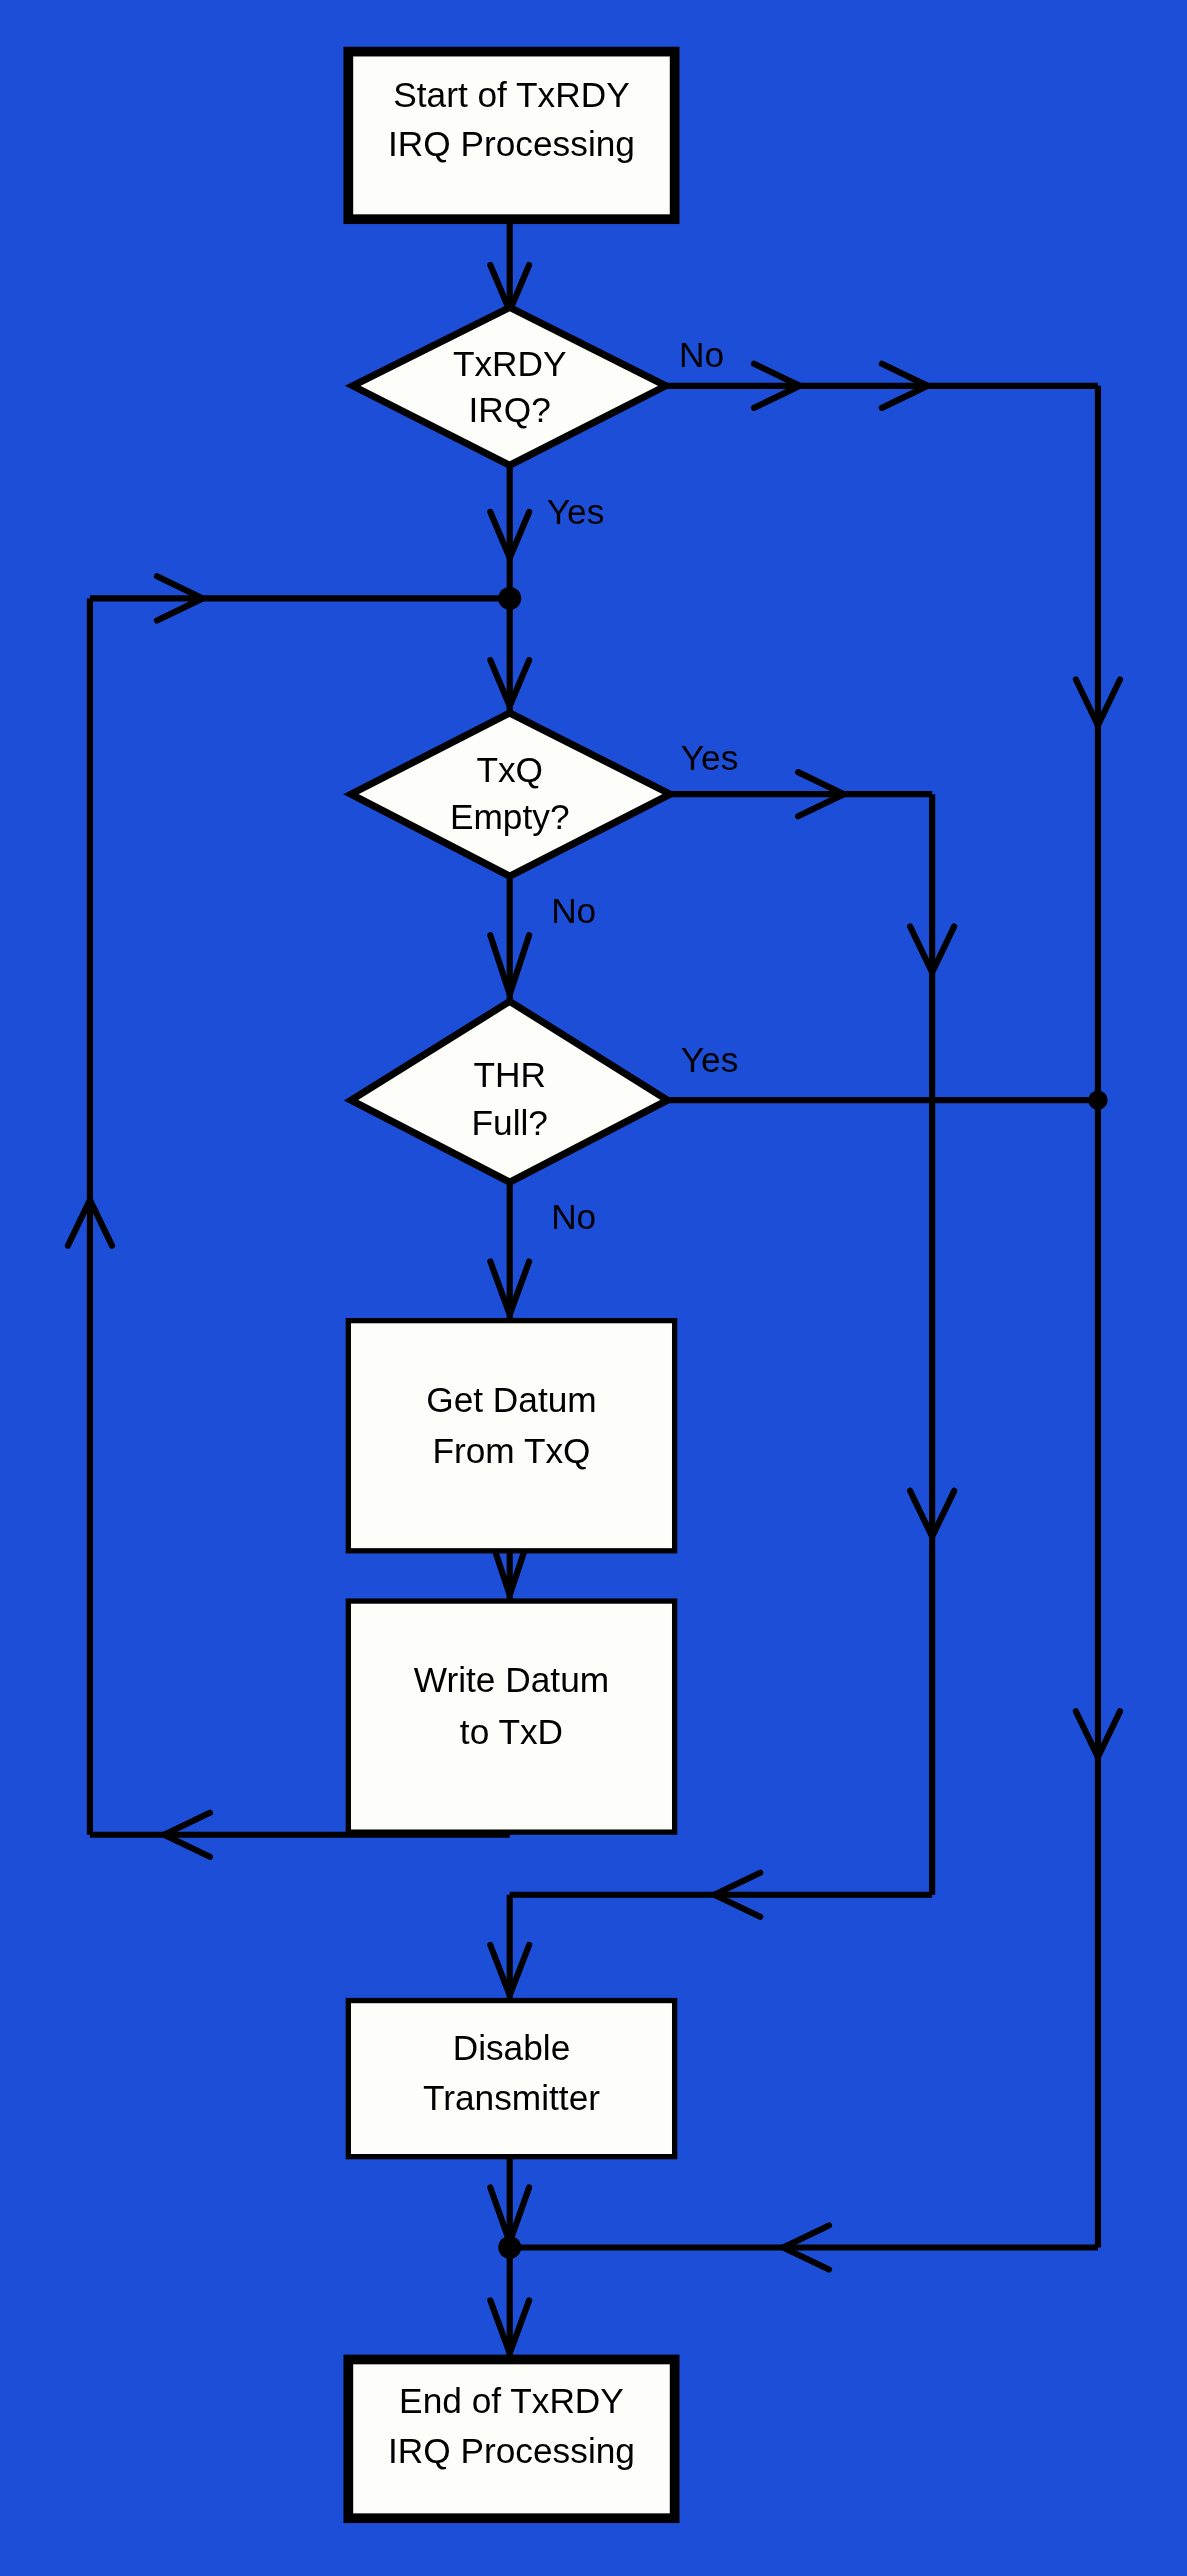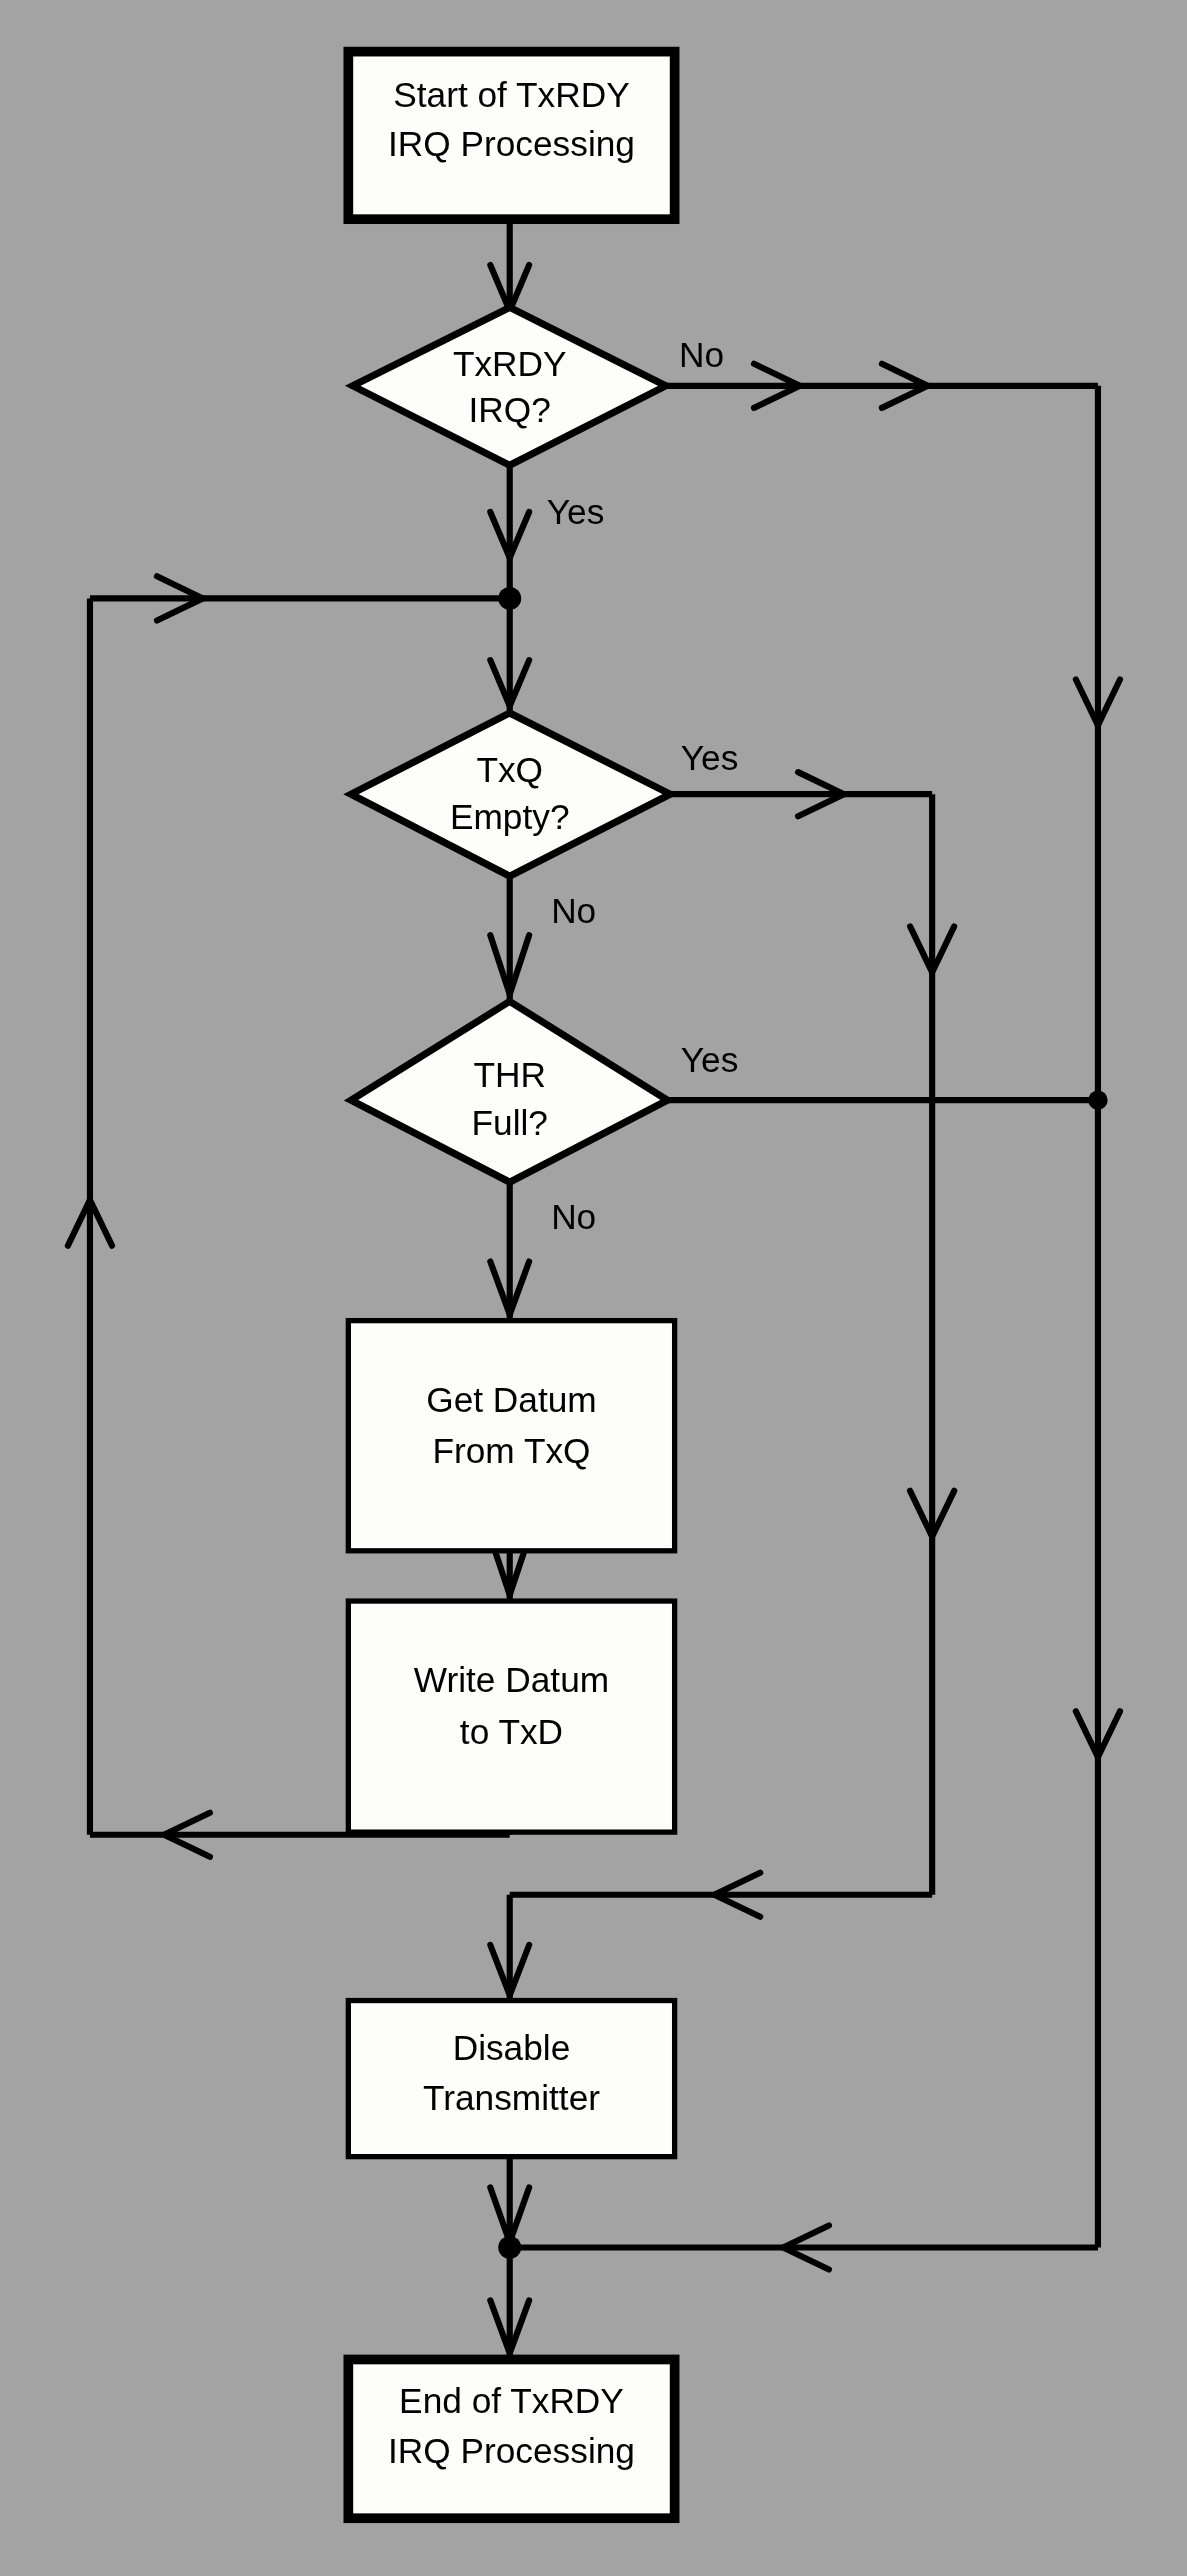--- a/index.html
+++ b/index.html
@@ -7,21 +7,21 @@
     padding: 0;
     background: #ffffff;
   }
   body {
     font-family: "Liberation Sans", sans-serif;
   }
   #canvas {
     position: relative;
     width: 1187px;
     height: 2576px;
-    background: #a3a3a3;
+    background: #1d4ed8;
     overflow: hidden;
   }
   #flow-svg {
     position: absolute;
     top: 0;
     left: 0;
     width: 1187px;
     height: 2576px;
   }
   .node-text {

